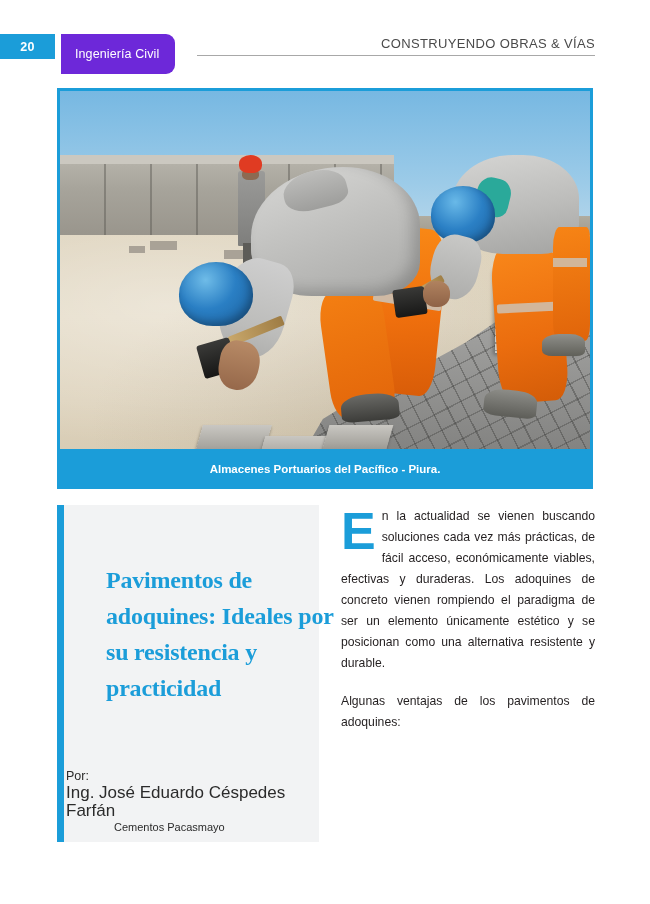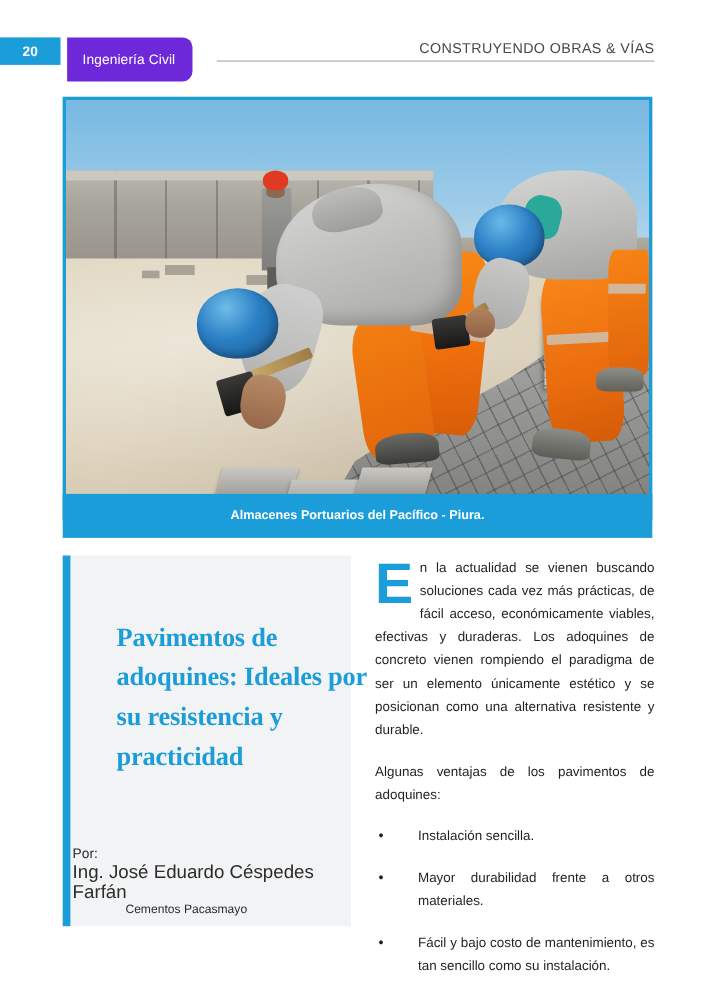--- a/index.html
+++ b/index.html
@@ -570,18 +570,13 @@
   <div class="byline-por">Por:</div>
   <div class="byline-name">Ing. José Eduardo Céspedes Farfán</div>
   <div class="byline-org">Cementos Pacasmayo</div>
 </div>
 
 <div class="body-col">
   <p><span class="dropcap">E</span><span>n la actualidad se vienen buscando soluciones cada vez más prácticas, de fácil acceso, económicamente viables, efectivas y duraderas. Los adoquines de concreto vienen rompiendo el paradigma de ser un elemento únicamente estético y se posicionan como una alternativa resistente y durable.</span></p>
 
   <p>Algunas ventajas de los pavimentos de adoquines:</p>
 
-  <ul class="bullet-list">
-    <li>Instalación sencilla.</li>
-    <li>Mayor durabilidad frente a otros materiales.</li>
-    <li>Fácil y bajo costo de mantenimiento, es tan sencillo como su instalación.</li>
-  </ul>
 </div>
 
 </body></html>

